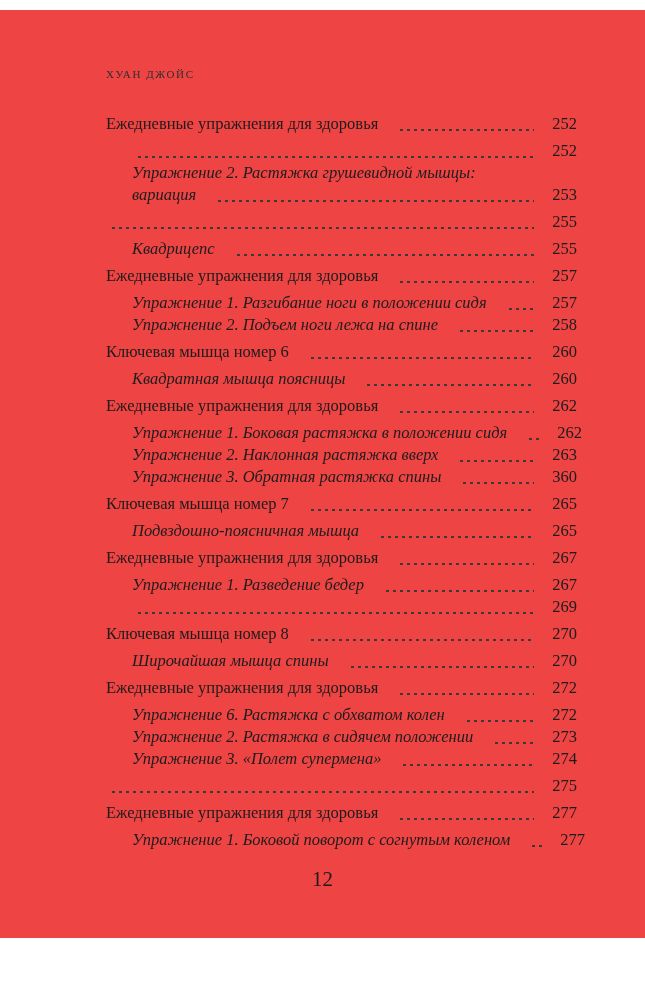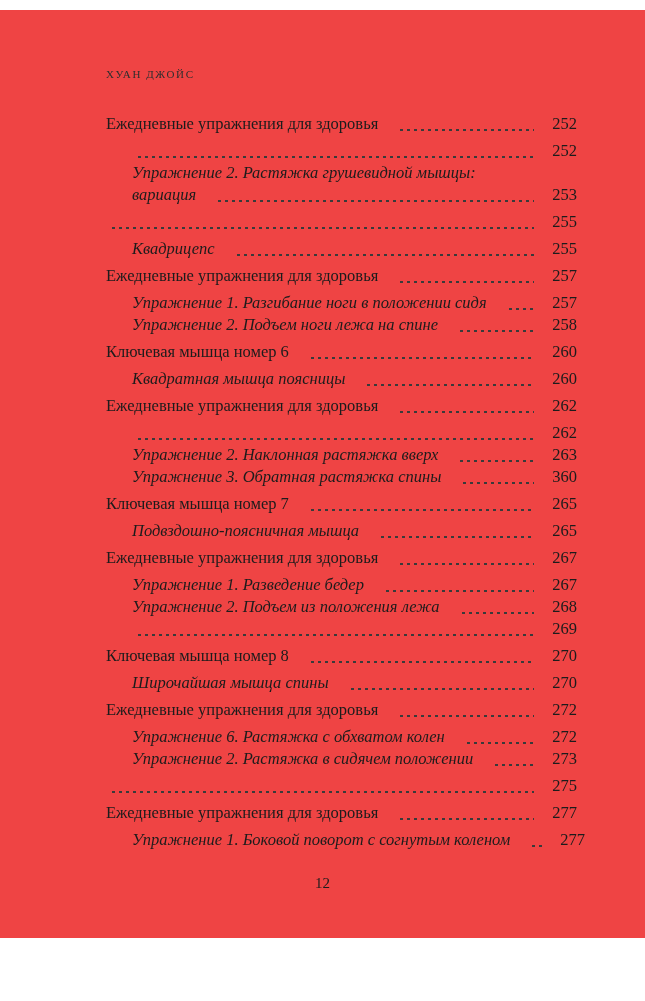--- a/index.html
+++ b/index.html
@@ -57,21 +57,21 @@
   .pg {
     white-space: nowrap;
     font-style: normal;
   }
   .footer-pagenum {
     position: absolute;
     left: 0;
     right: 0;
     bottom: 46px;
     text-align: center;
-    font-size: 15px;
+    font-size: 21px;
     color: #1c1c1c;
   }
 </style>
 </head>
 <body>
 
 <div class="page">
   <div class="running-head">ХУАН ДЖОЙС</div>
 
   <main class="toc">
@@ -148,20 +148,21 @@
       </div>
       <div class="row kind-section">
         <div class="line">
           <span class="t">Ежедневные упражнения для здоровья</span>
           <span class="dots"></span>
           <span class="pg">262</span>
         </div>
       </div>
       <div class="row kind-exercise">
         <div class="line">
+          <span class="t">Упражнение 1. Боковая растяжка в положении сидя</span>
           <span class="dots"></span>
           <span class="pg">262</span>
         </div>
       </div>
       <div class="row kind-exercise">
         <div class="line">
           <span class="t">Упражнение 2. Наклонная растяжка вверх</span>
           <span class="dots"></span>
           <span class="pg">263</span>
         </div>
@@ -196,27 +197,20 @@
       </div>
       <div class="row kind-exercise">
         <div class="line">
           <span class="t">Упражнение 1. Разведение бедер</span>
           <span class="dots"></span>
           <span class="pg">267</span>
         </div>
       </div>
       <div class="row kind-exercise">
         <div class="line">
-          <span class="t">Упражнение 2. Подъем из положения лежа</span>
-          <span class="dots"></span>
-          <span class="pg">268</span>
-        </div>
-      </div>
-      <div class="row kind-exercise">
-        <div class="line">
           <span class="dots"></span>
           <span class="pg">269</span>
         </div>
       </div>
       <div class="row kind-section">
         <div class="line">
           <span class="t">Ключевая мышца номер 8</span>
           <span class="dots"></span>
           <span class="pg">270</span>
         </div>
@@ -240,20 +234,27 @@
           <span class="t">Упражнение 6. Растяжка с обхватом колен</span>
           <span class="dots"></span>
           <span class="pg">272</span>
         </div>
       </div>
       <div class="row kind-exercise">
         <div class="line">
           <span class="t">Упражнение 2. Растяжка в сидячем положении</span>
           <span class="dots"></span>
           <span class="pg">273</span>
+        </div>
+      </div>
+      <div class="row kind-exercise">
+        <div class="line">
+          <span class="t">Упражнение 3. «Полет супермена»</span>
+          <span class="dots"></span>
+          <span class="pg">274</span>
         </div>
       </div>
       <div class="row kind-section">
         <div class="line">
           <span class="dots"></span>
           <span class="pg">275</span>
         </div>
       </div>
       <div class="row kind-section">
         <div class="line">

